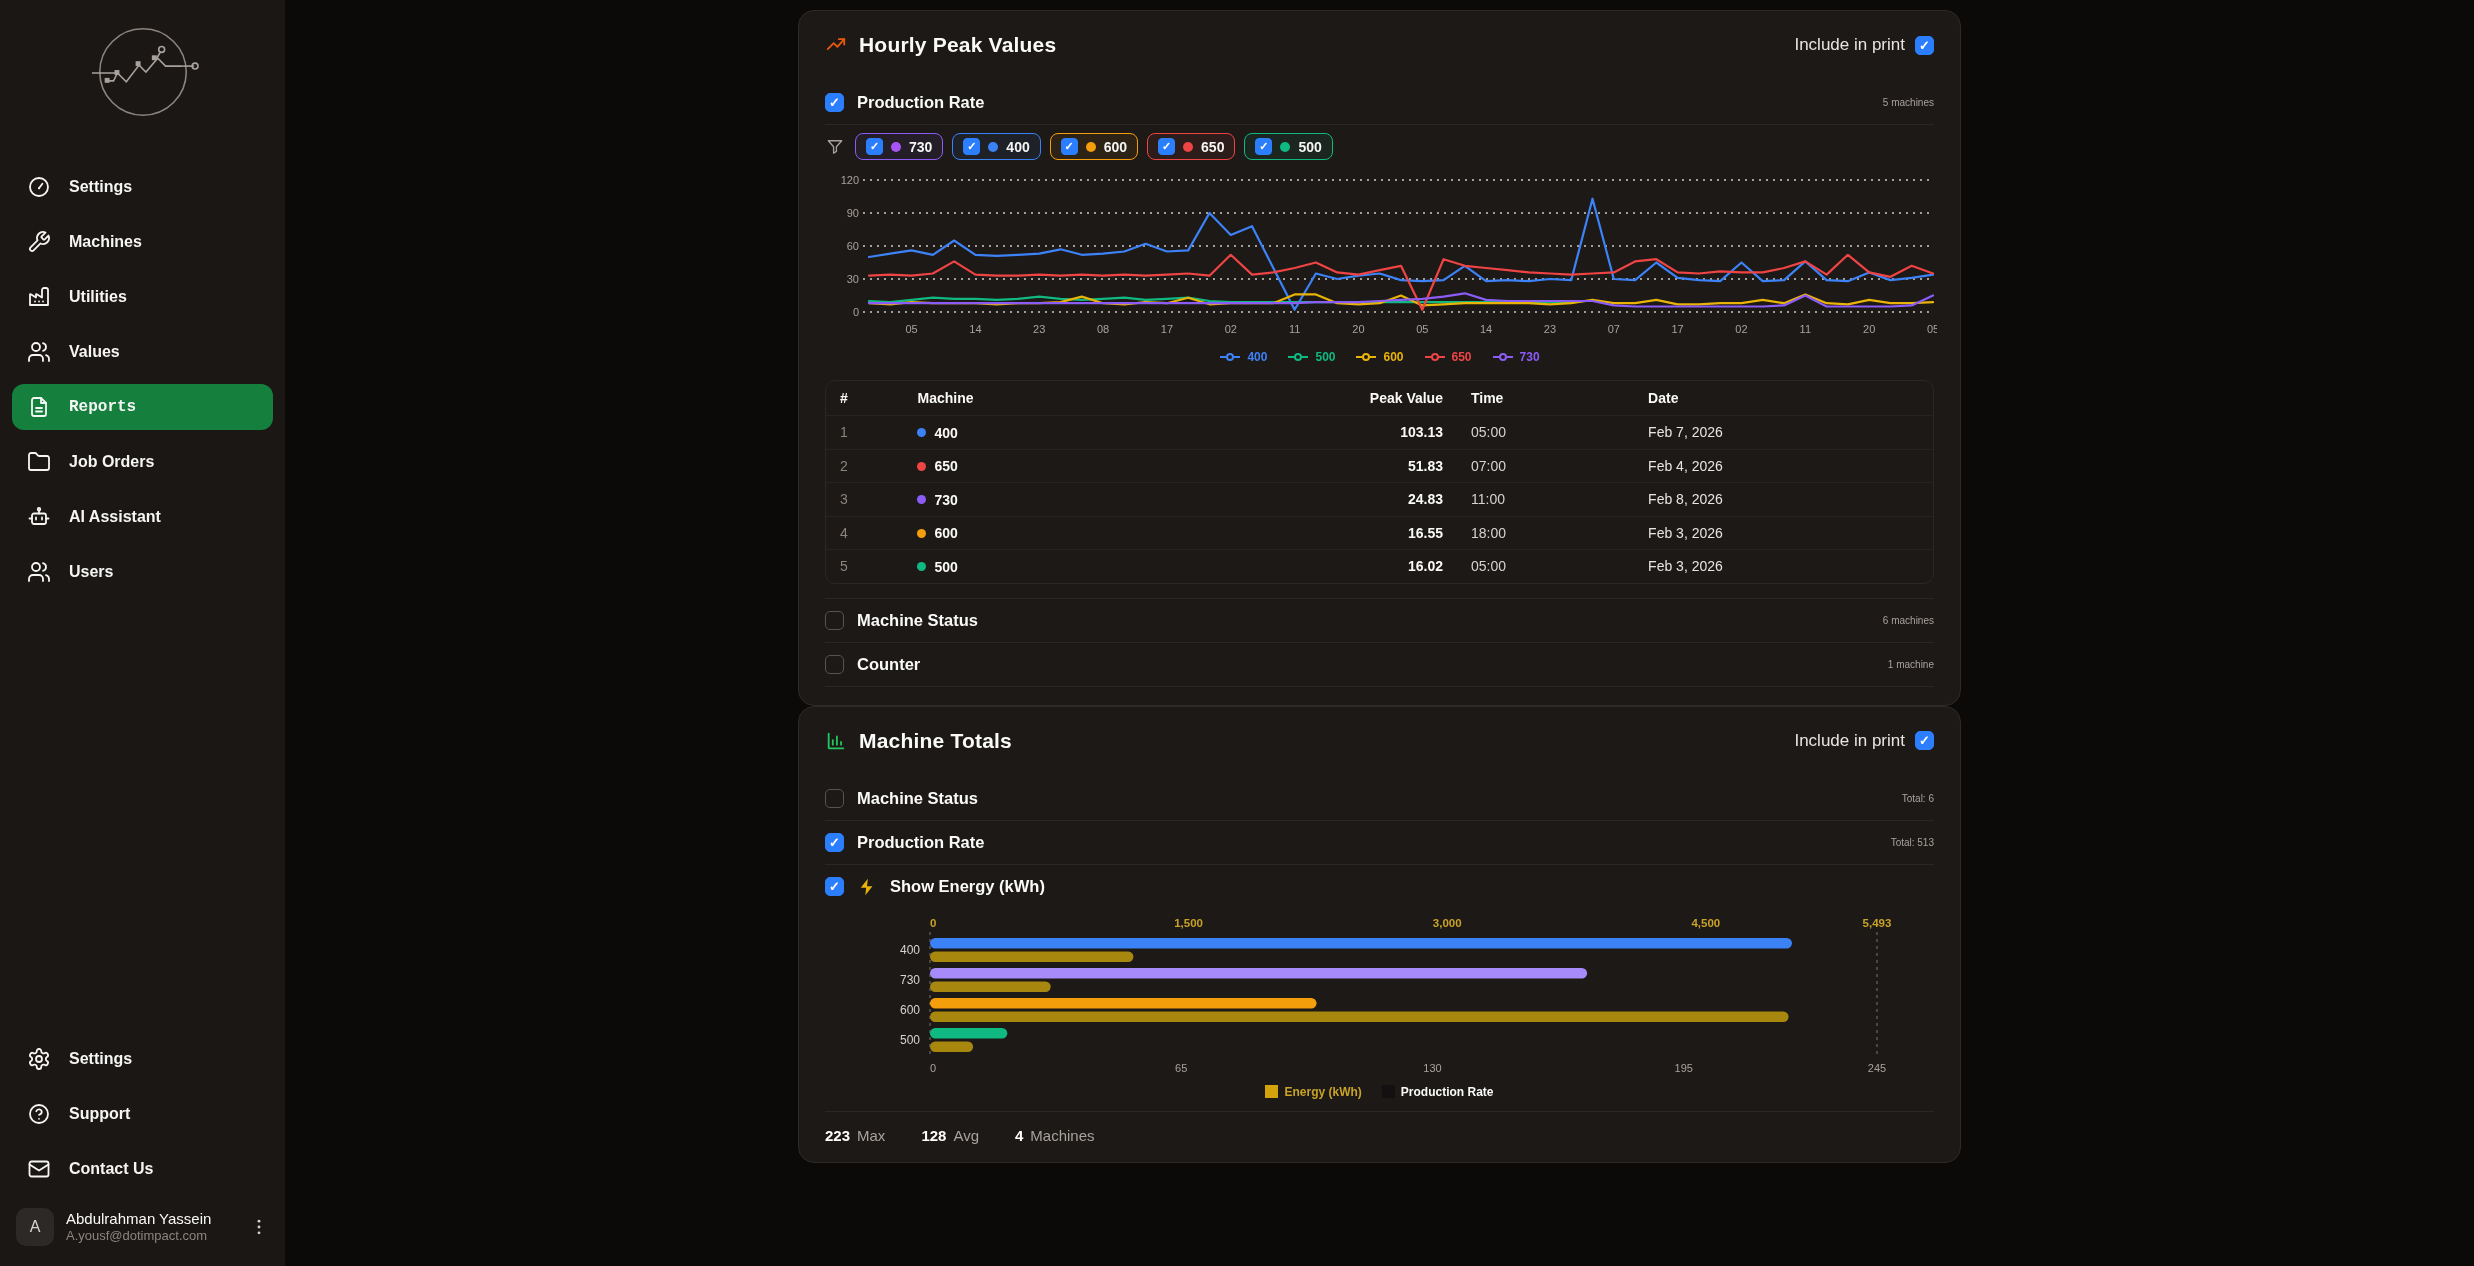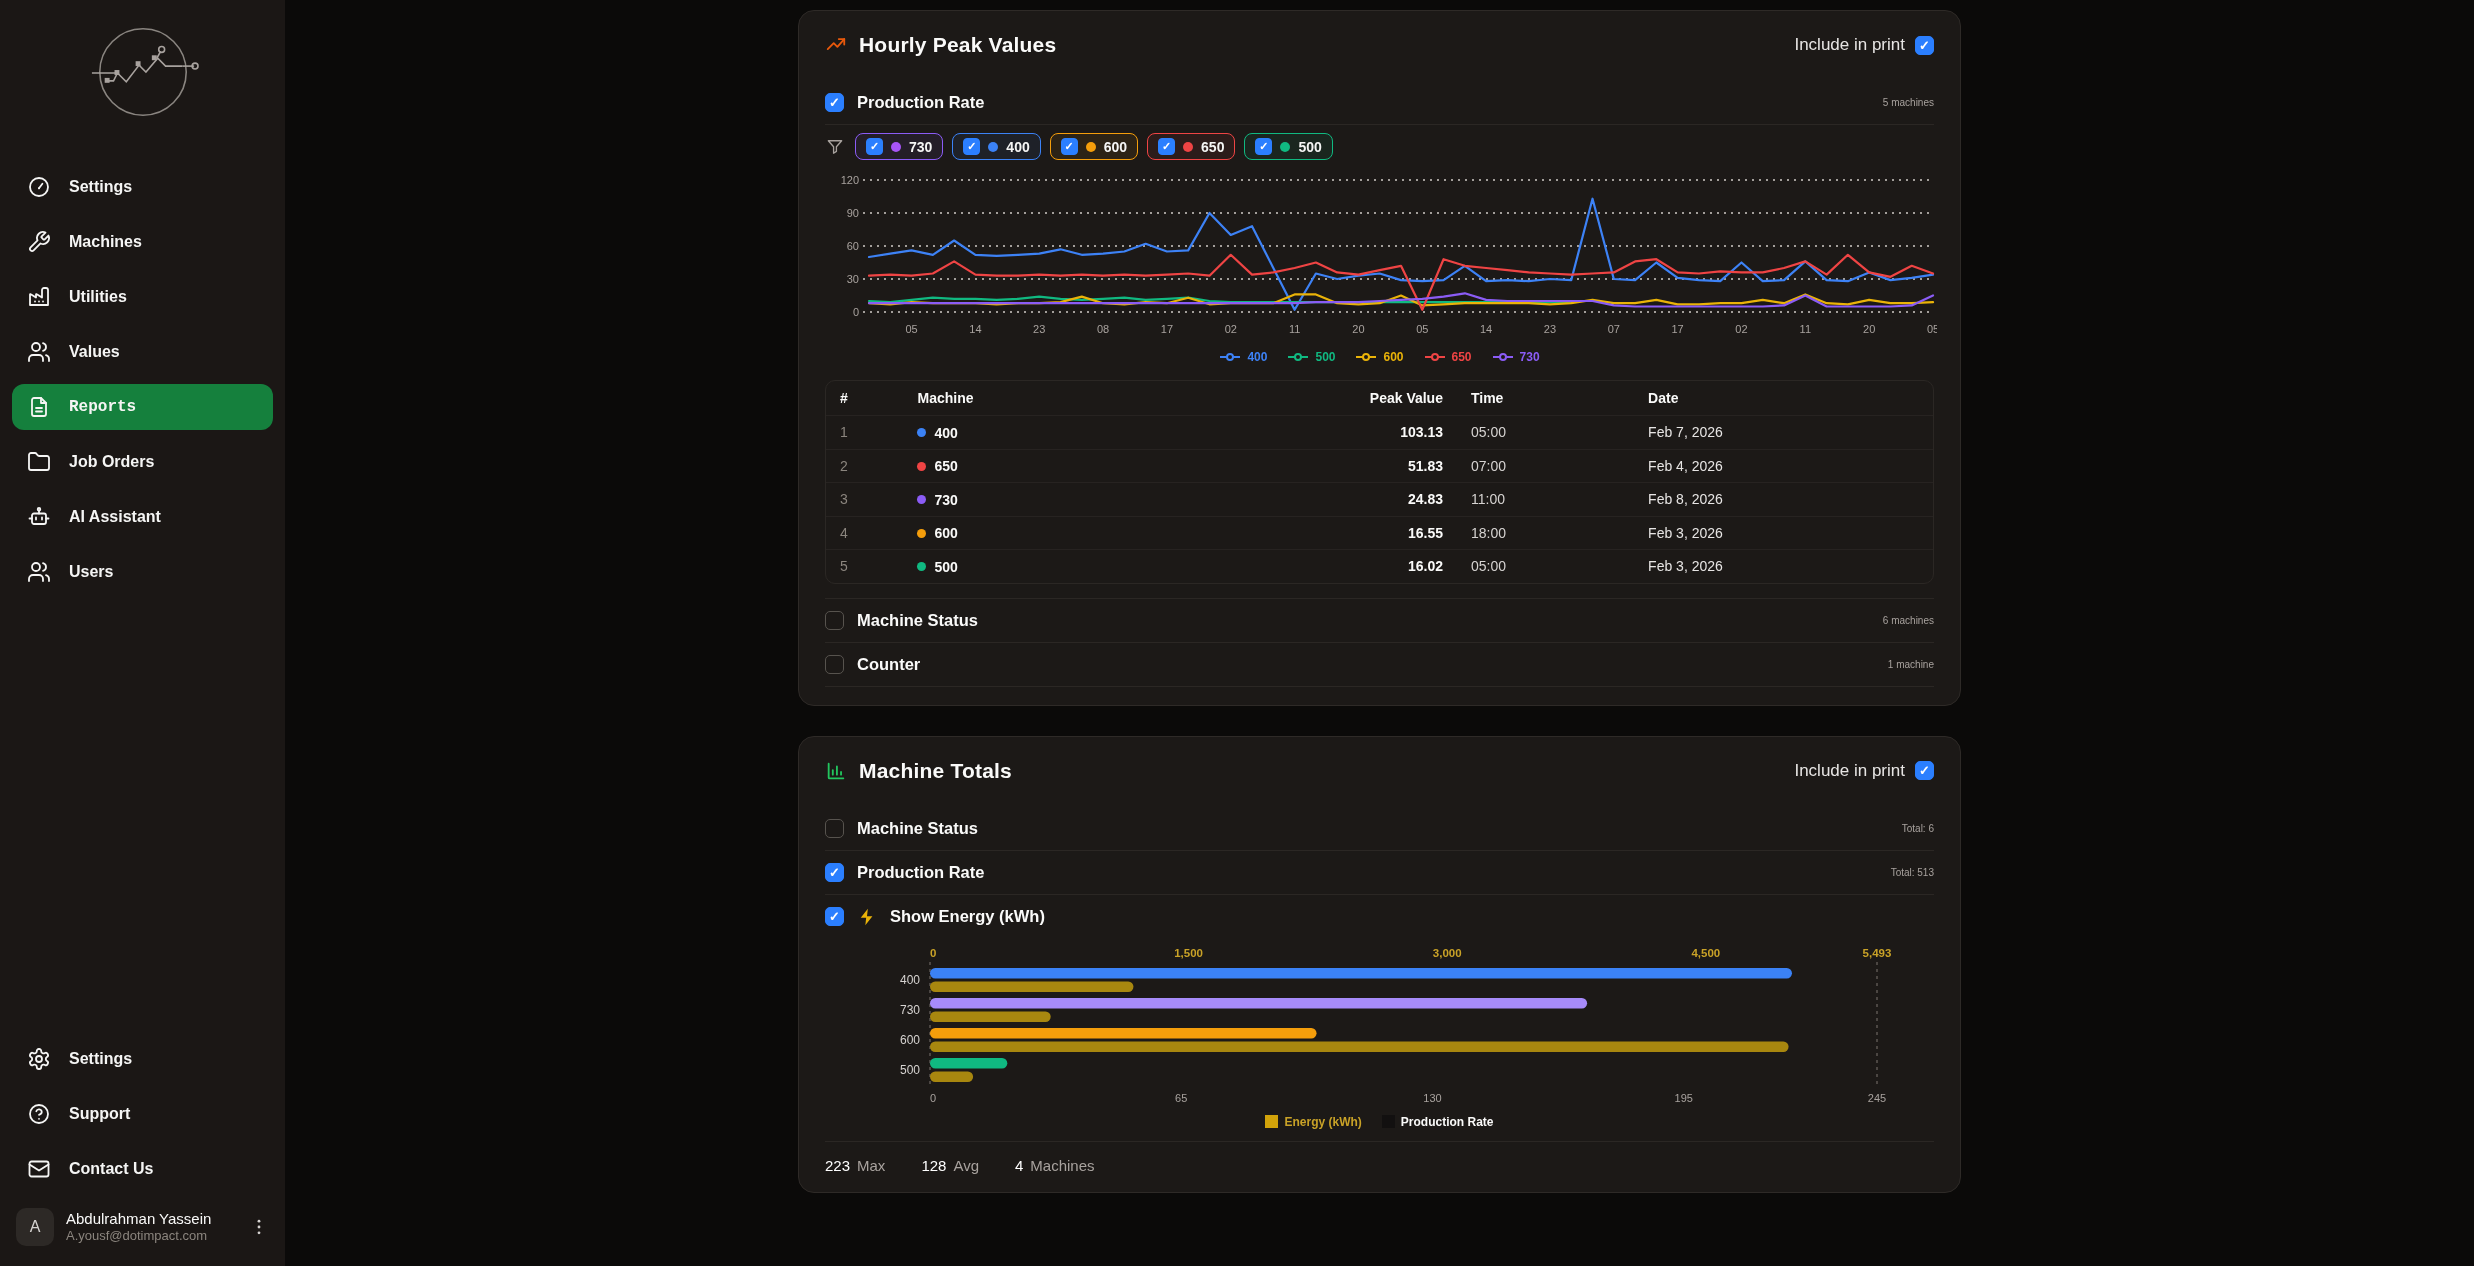--- a/index.html
+++ b/index.html
@@ -17,21 +17,21 @@
   .spacer{flex:1;}
   .user-row{display:flex;align-items:center;gap:12px;padding:16px 16px 20px;}
   .avatar{width:38px;height:38px;border-radius:10px;background:#2d2926;color:#d6d3d1;display:flex;align-items:center;justify-content:center;font-size:16px;flex:none;}
   .user-meta{line-height:1.25;}
   .user-name{font-size:15px;font-weight:400;color:#fafaf9;}
   .user-email{font-size:13px;color:#8b857e;}
   .kebab{margin-left:auto;color:#d6d3d1;width:20px;height:20px;}
   .kebab svg{width:20px;height:20px;fill:currentColor;}
 
   
-  .main{flex:1;display:flex;flex-direction:column;align-items:center;padding-top:10px;gap:30px;overflow:hidden;}
+  .main{flex:1;display:flex;flex-direction:column;align-items:center;padding-top:10px;overflow:hidden;}
   .card{width:1163px;background:#1c1917;border:1px solid #2e2a27;border-radius:16px;padding:22px 26px 18px;box-sizing:border-box;flex:none;}
   .card-header{display:flex;align-items:center;margin-bottom:24px;}
   .hdr-icon{width:22px;height:22px;}
   .hdr-icon svg{width:22px;height:22px;fill:none;stroke-width:2;stroke-linecap:round;stroke-linejoin:round;}
   .card-title{font-size:21px;font-weight:700;margin-left:12px;letter-spacing:.2px;}
   .hdr-right{margin-left:auto;display:flex;align-items:center;gap:10px;font-size:17px;color:#e7e5e4;}
   .section-row{display:flex;align-items:center;gap:13px;padding:12px 0;}
   .section-label{font-size:16.5px;font-weight:600;}
   .row-count{margin-left:auto;font-size:10px;color:#a8a29e;}
   .divider{height:1px;background:#2b2724;}
@@ -60,21 +60,21 @@
   td{padding:8px 14px;border-top:1px solid #272321;}
   .col-num{width:7%;} .col-machine{width:30%;} .col-peak{width:20%;} .col-time{width:16%;} .col-date{width:27%;}
   td.cell-num{color:#8b857e;}
   td.cell-machine{font-weight:600;}
   th.h-peak, td.cell-peak{text-align:right;font-weight:700;}
   td.cell-time{color:#d6d3d1;}
   td.cell-date{color:#e7e5e4;}
   .mrow{display:inline-flex;align-items:center;gap:8px;}
 
   .stats-row{display:flex;gap:36px;padding-top:15px;font-size:15px;color:#a8a29e;}
-  .stat b{color:#fff;font-weight:400;margin-right:7px;}
+  .stat b{color:#fff;font-weight:700;margin-right:7px;}
 
   .axis-label{font-size:11px;}
 </style>
 </head>
 <body>
 
 <div class="app">
 
   <aside class="sidebar">
     <div class="logo">

